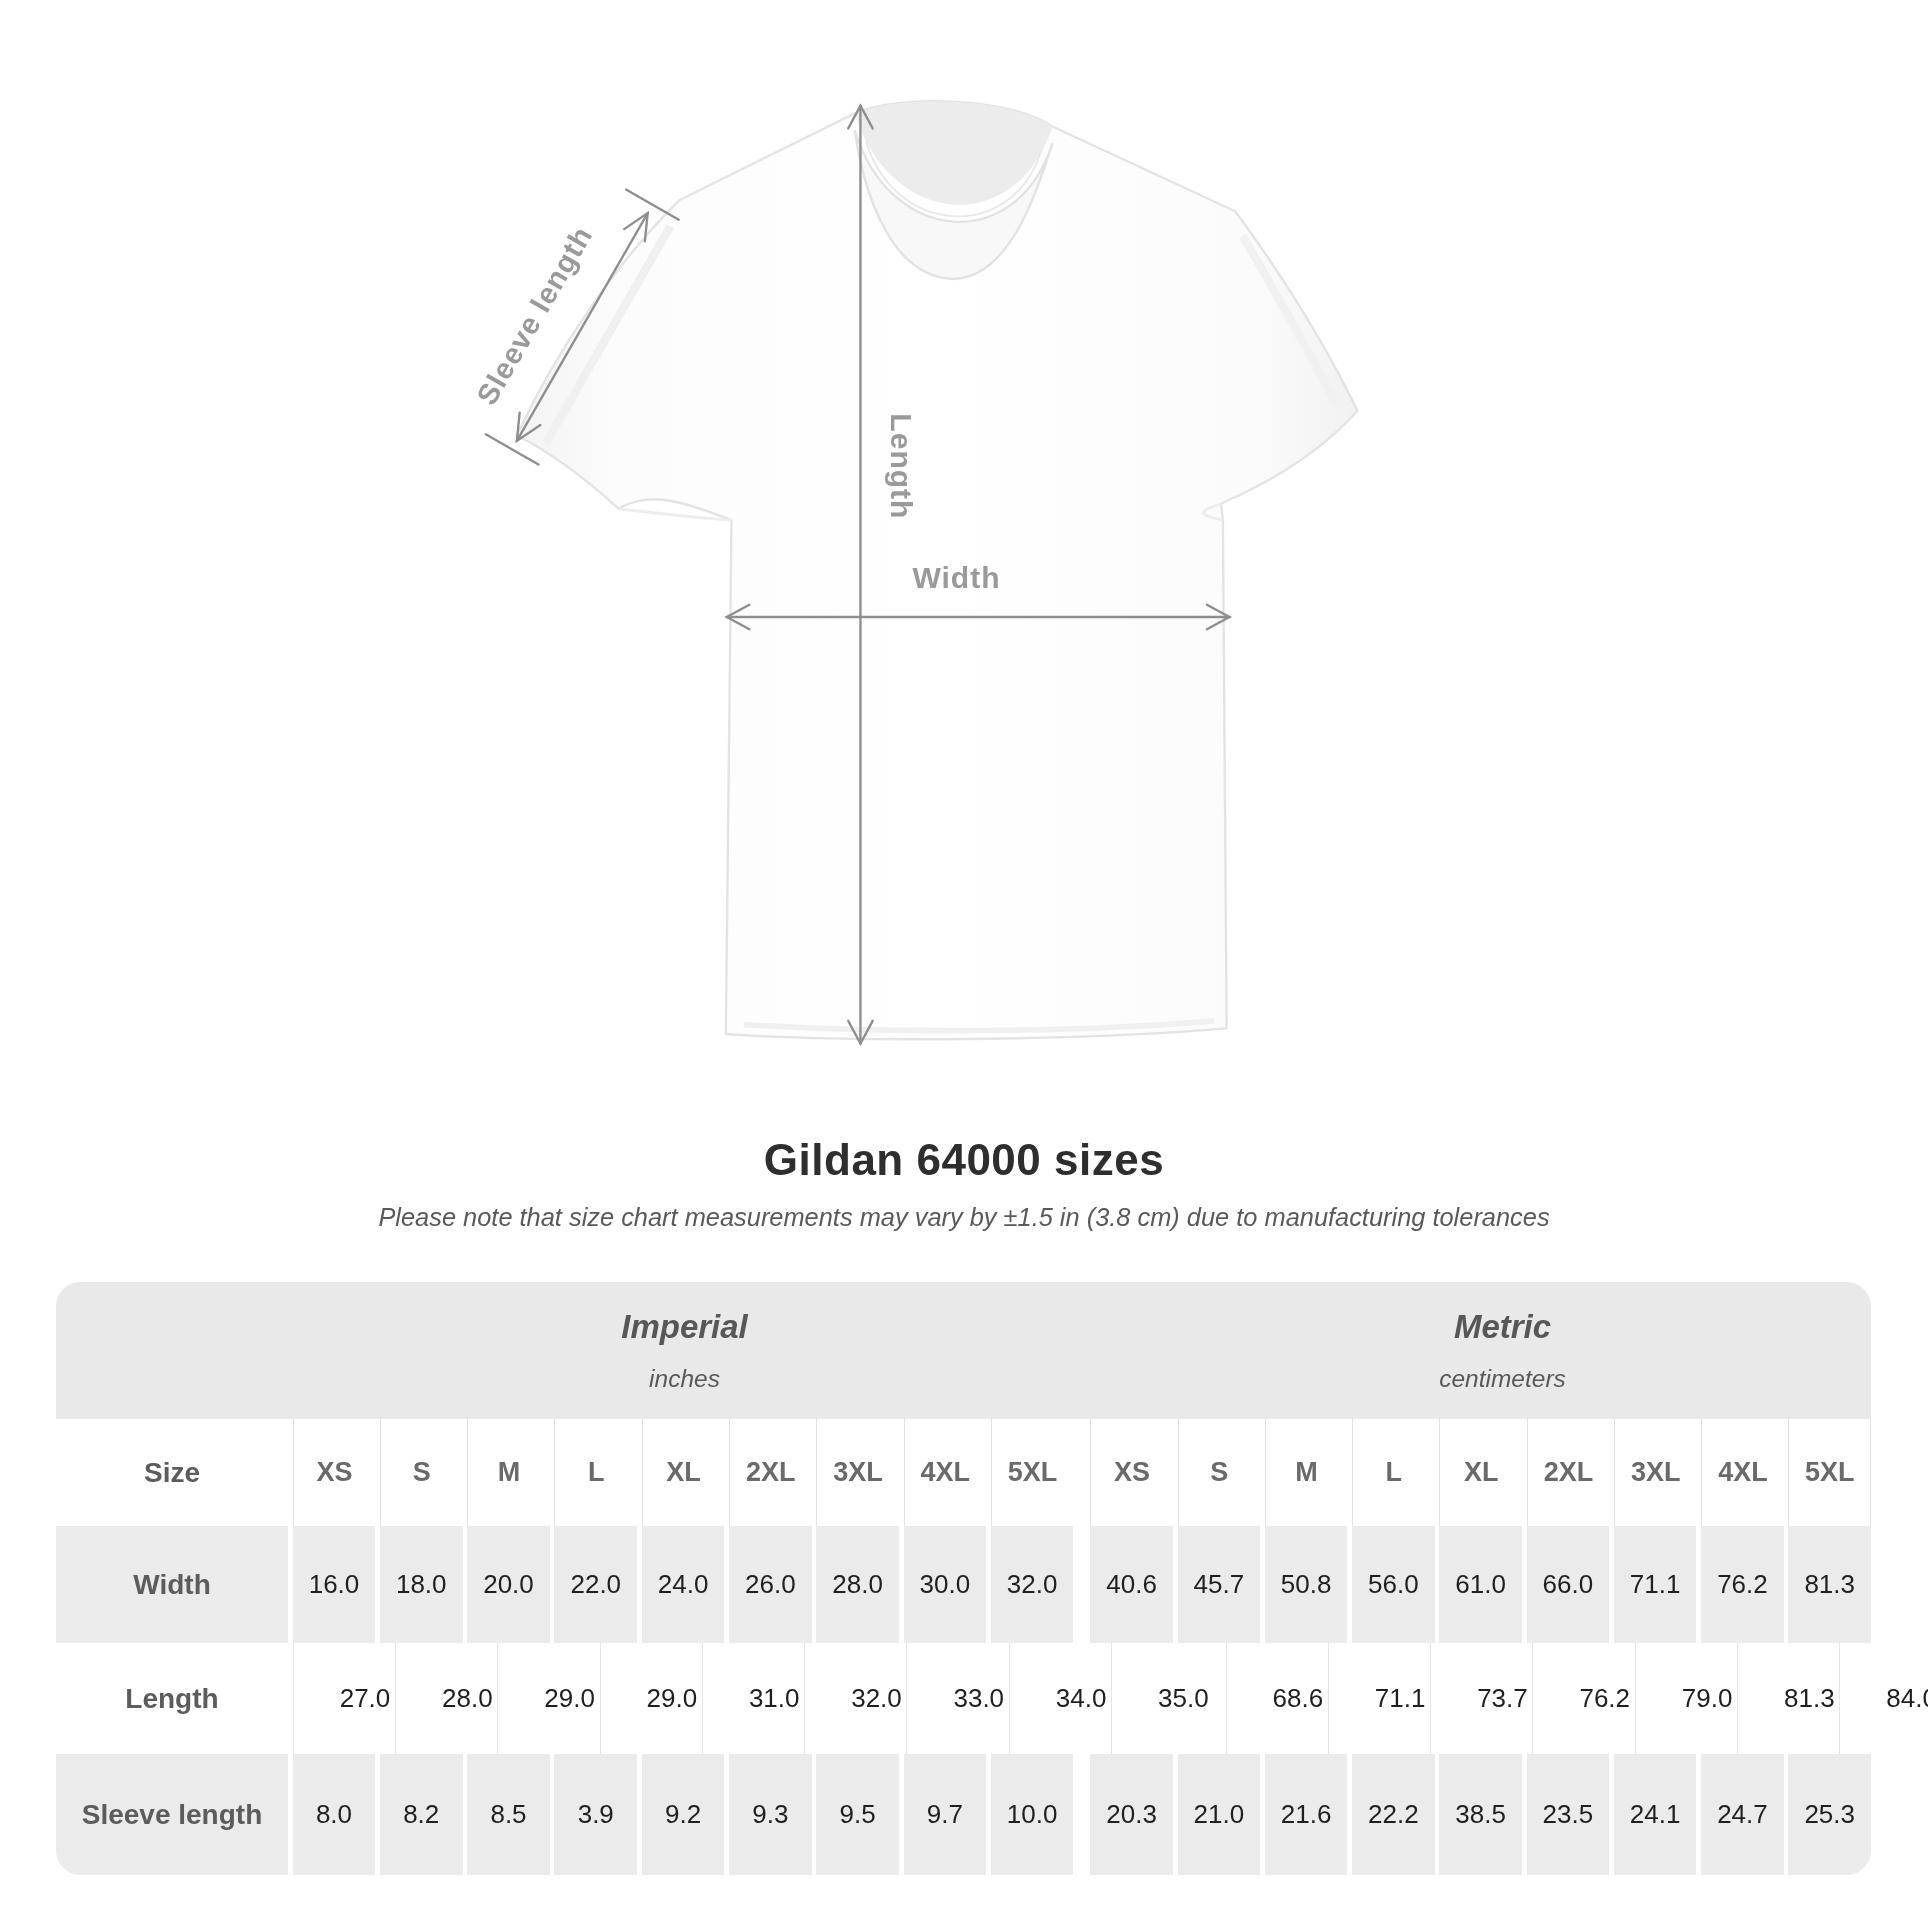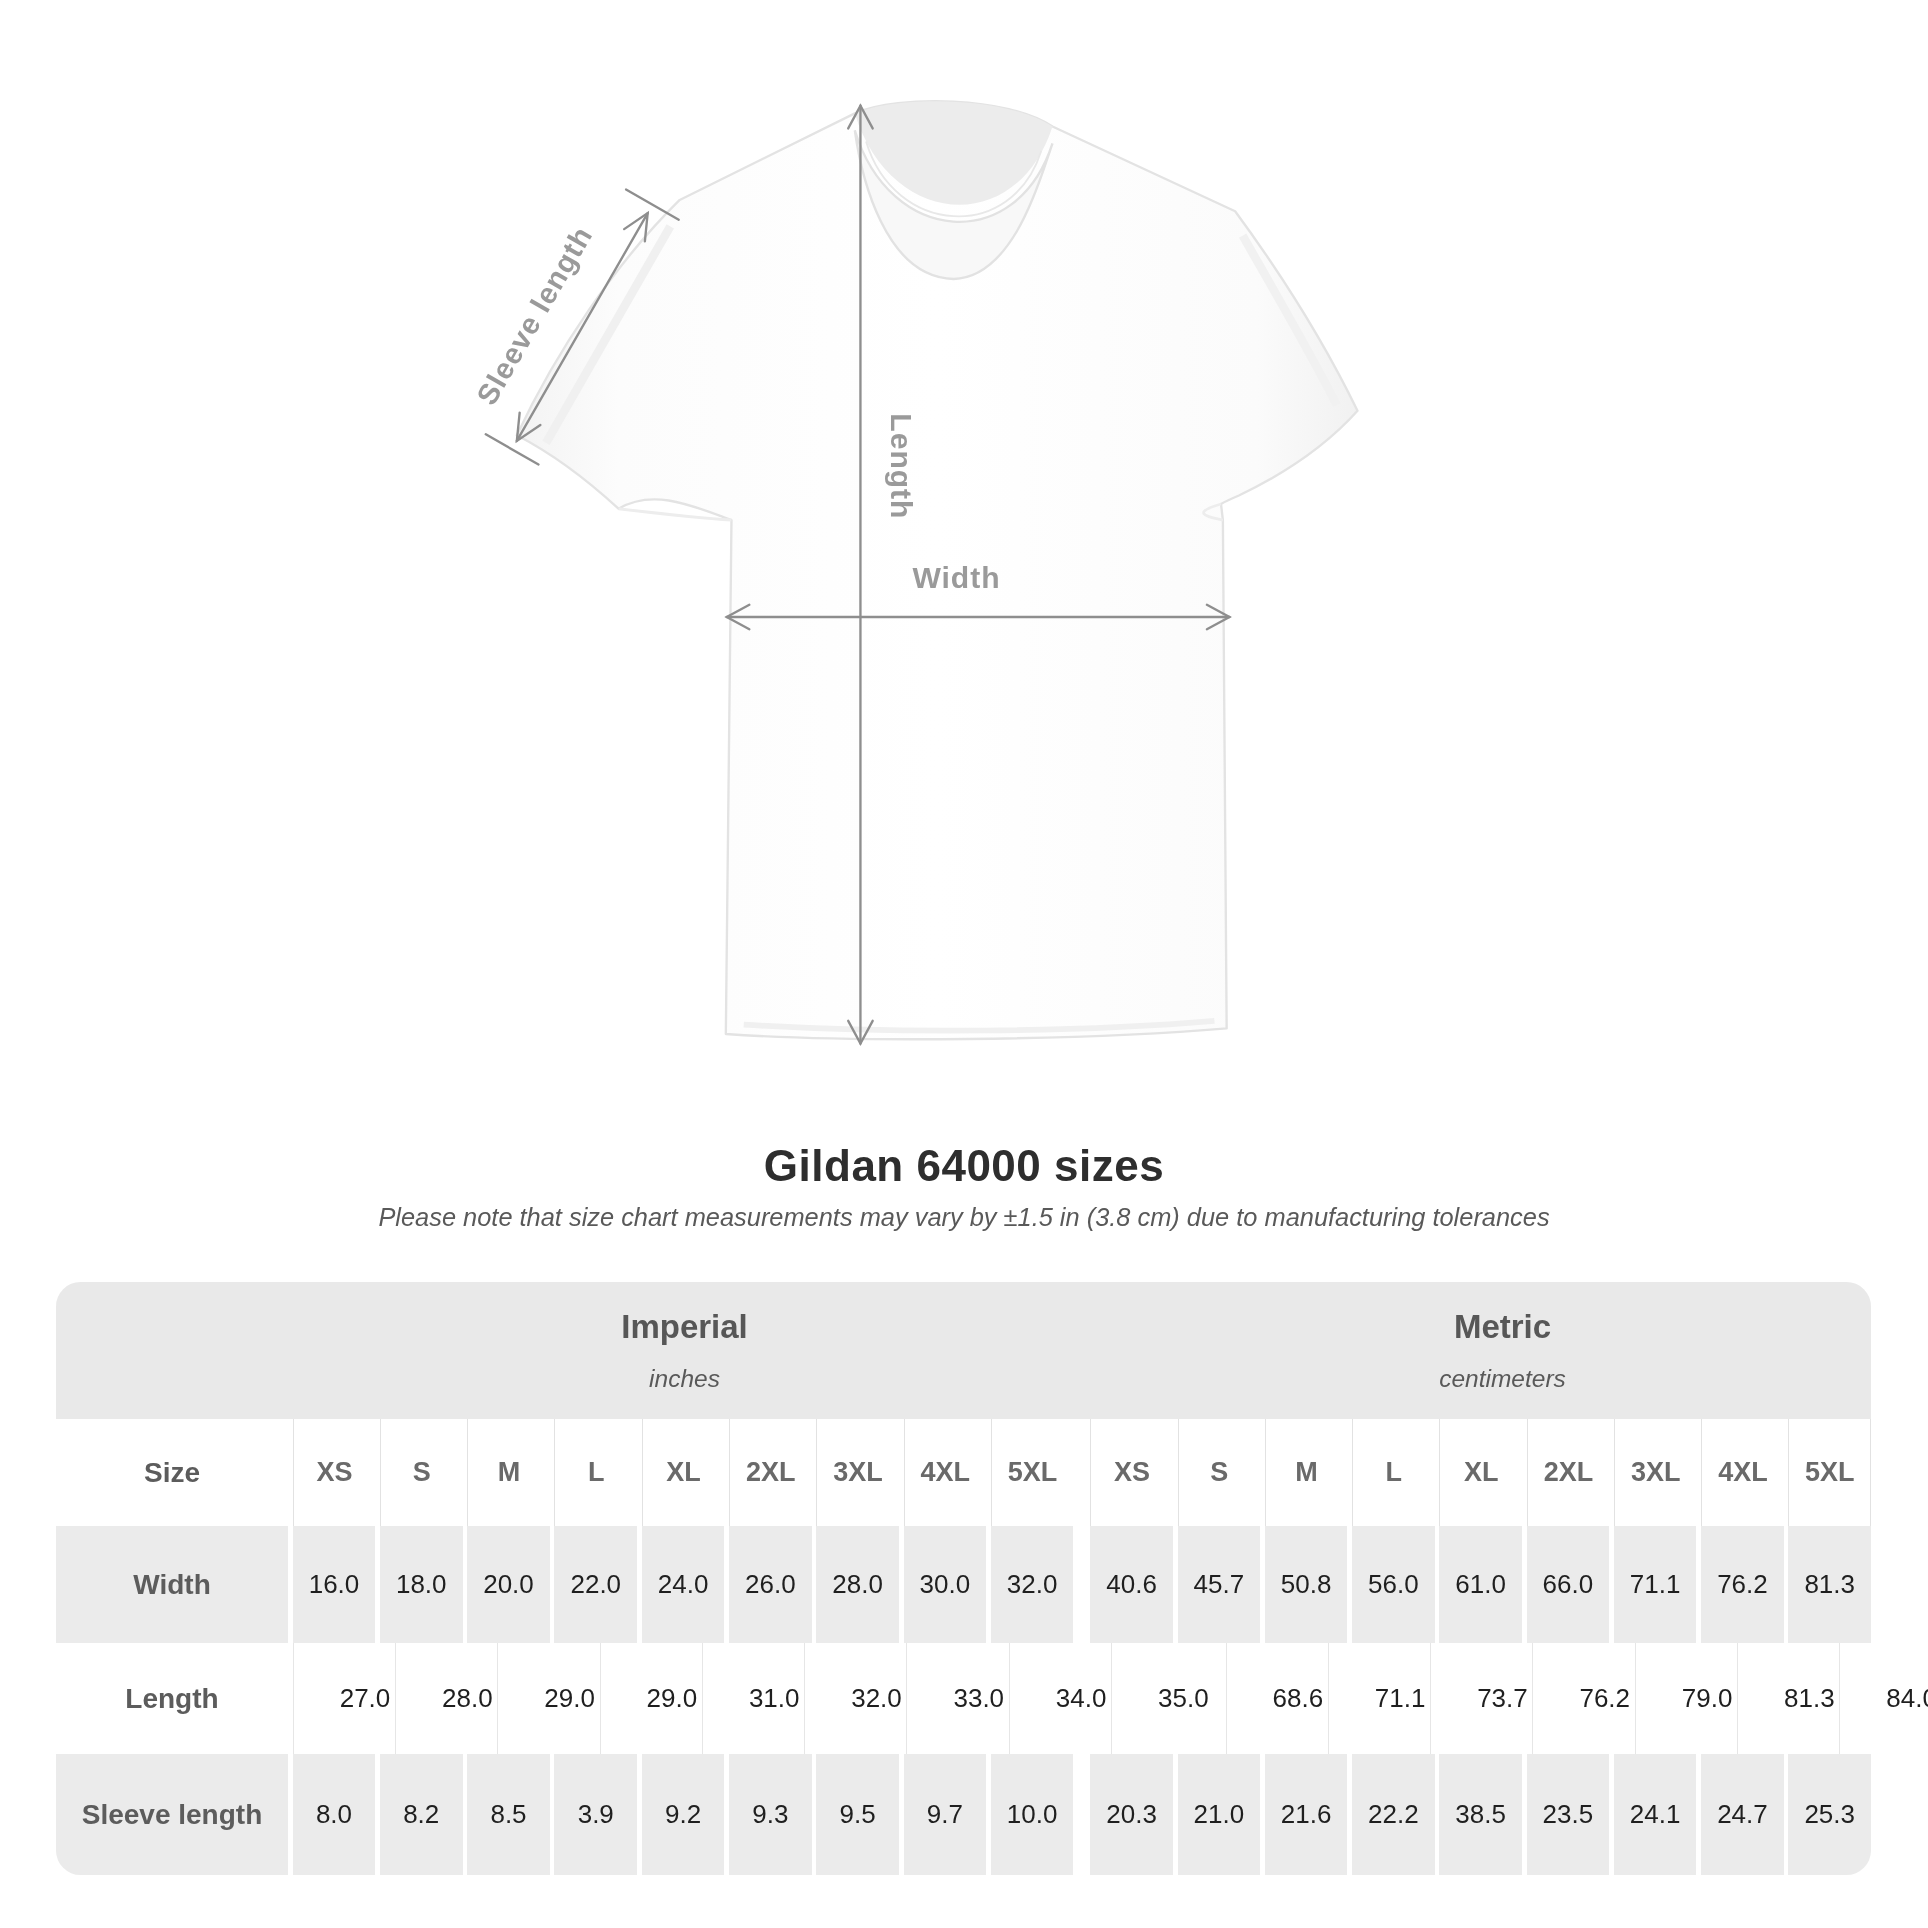--- a/index.html
+++ b/index.html
@@ -5,37 +5,37 @@
   html,body { margin:0; padding:0; background:#ffffff; }
   .canvas {
     position:relative; width:1928px; height:1928px; background:#ffffff;
     font-family:"Liberation Sans", sans-serif; overflow:hidden;
   }
   
   .diagram { position:absolute; left:0; top:0; width:1928px; height:1121px; }
   
   .page-title {
     position:absolute; left:0; top:1135px; width:1928px; text-align:center;
-    font-size:44px; font-weight:bold; color:#2e2e2e; letter-spacing:0.5px;margin-top:6px;
+    font-size:44px; font-weight:bold; color:#2e2e2e; letter-spacing:0.5px;
   }
   .page-subtitle {
     position:absolute; left:0; top:1203px; width:1928px; text-align:center;
     font-size:25.4px; font-style:italic; color:#595959;
   }
   
   .tbl { position:absolute; left:56px; top:1282px; width:1815px; }
   .band {
     position:relative; height:137px; background:#e9e9e9;
     border-radius:24.5px 24.5px 0 0;
   }
   .unit-group {
     position:absolute; top:0; height:137px; display:flex; flex-direction:column;
     align-items:center; justify-content:center; gap:7.5px;
   }
-  .unit-group .uname { font-size:33px; font-weight:bold; color:#575757; }
+  .unit-group .uname { font-size:33px; font-weight:bold; font-style:italic; color:#575757; }
   .unit-group .usub  { font-size:24.5px; font-style:italic; color:#595959;margin-top:12px; }
   .grp-imperial { left:232px;  width:793px; }
   .grp-metric   { left:1054px; width:785px; }
   .trow {
     display:grid; width:1815px;
     grid-template-columns:232px repeat(9,1fr) 7.5px repeat(9,1fr);
     column-gap:4.7px;
   }
   .cell { display:flex; align-items:center; justify-content:center; }
   .row-size   { height:107px; }

